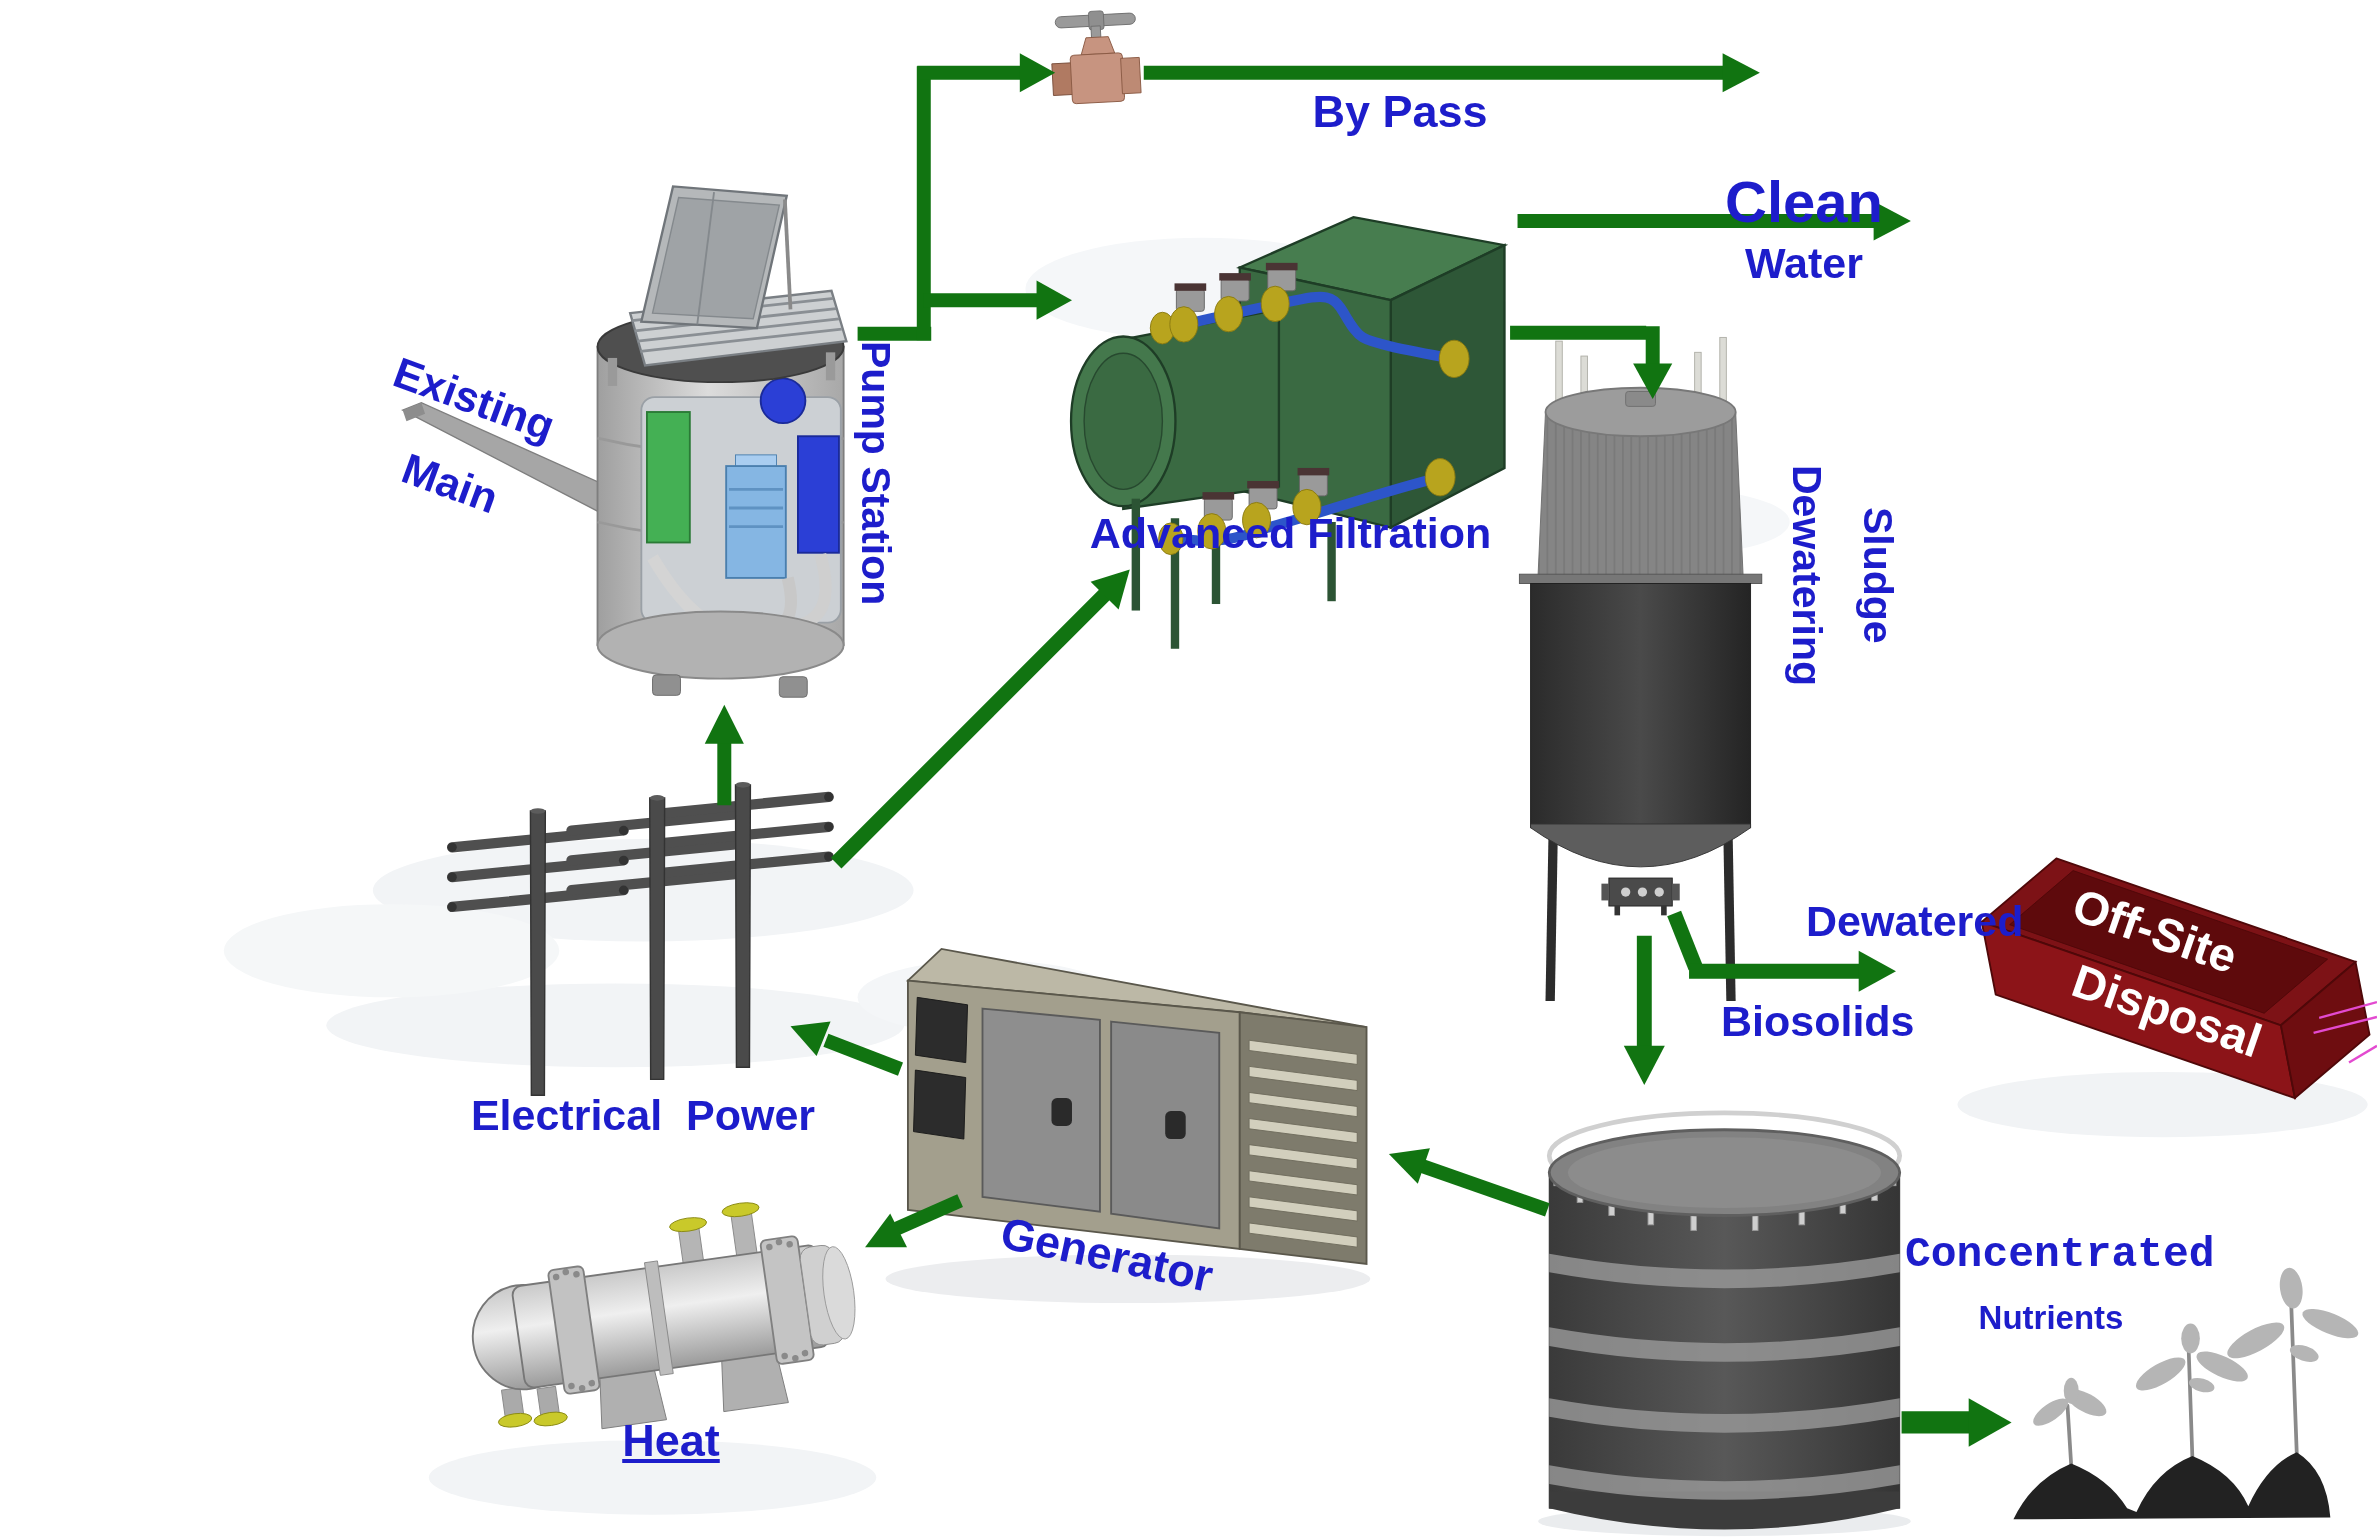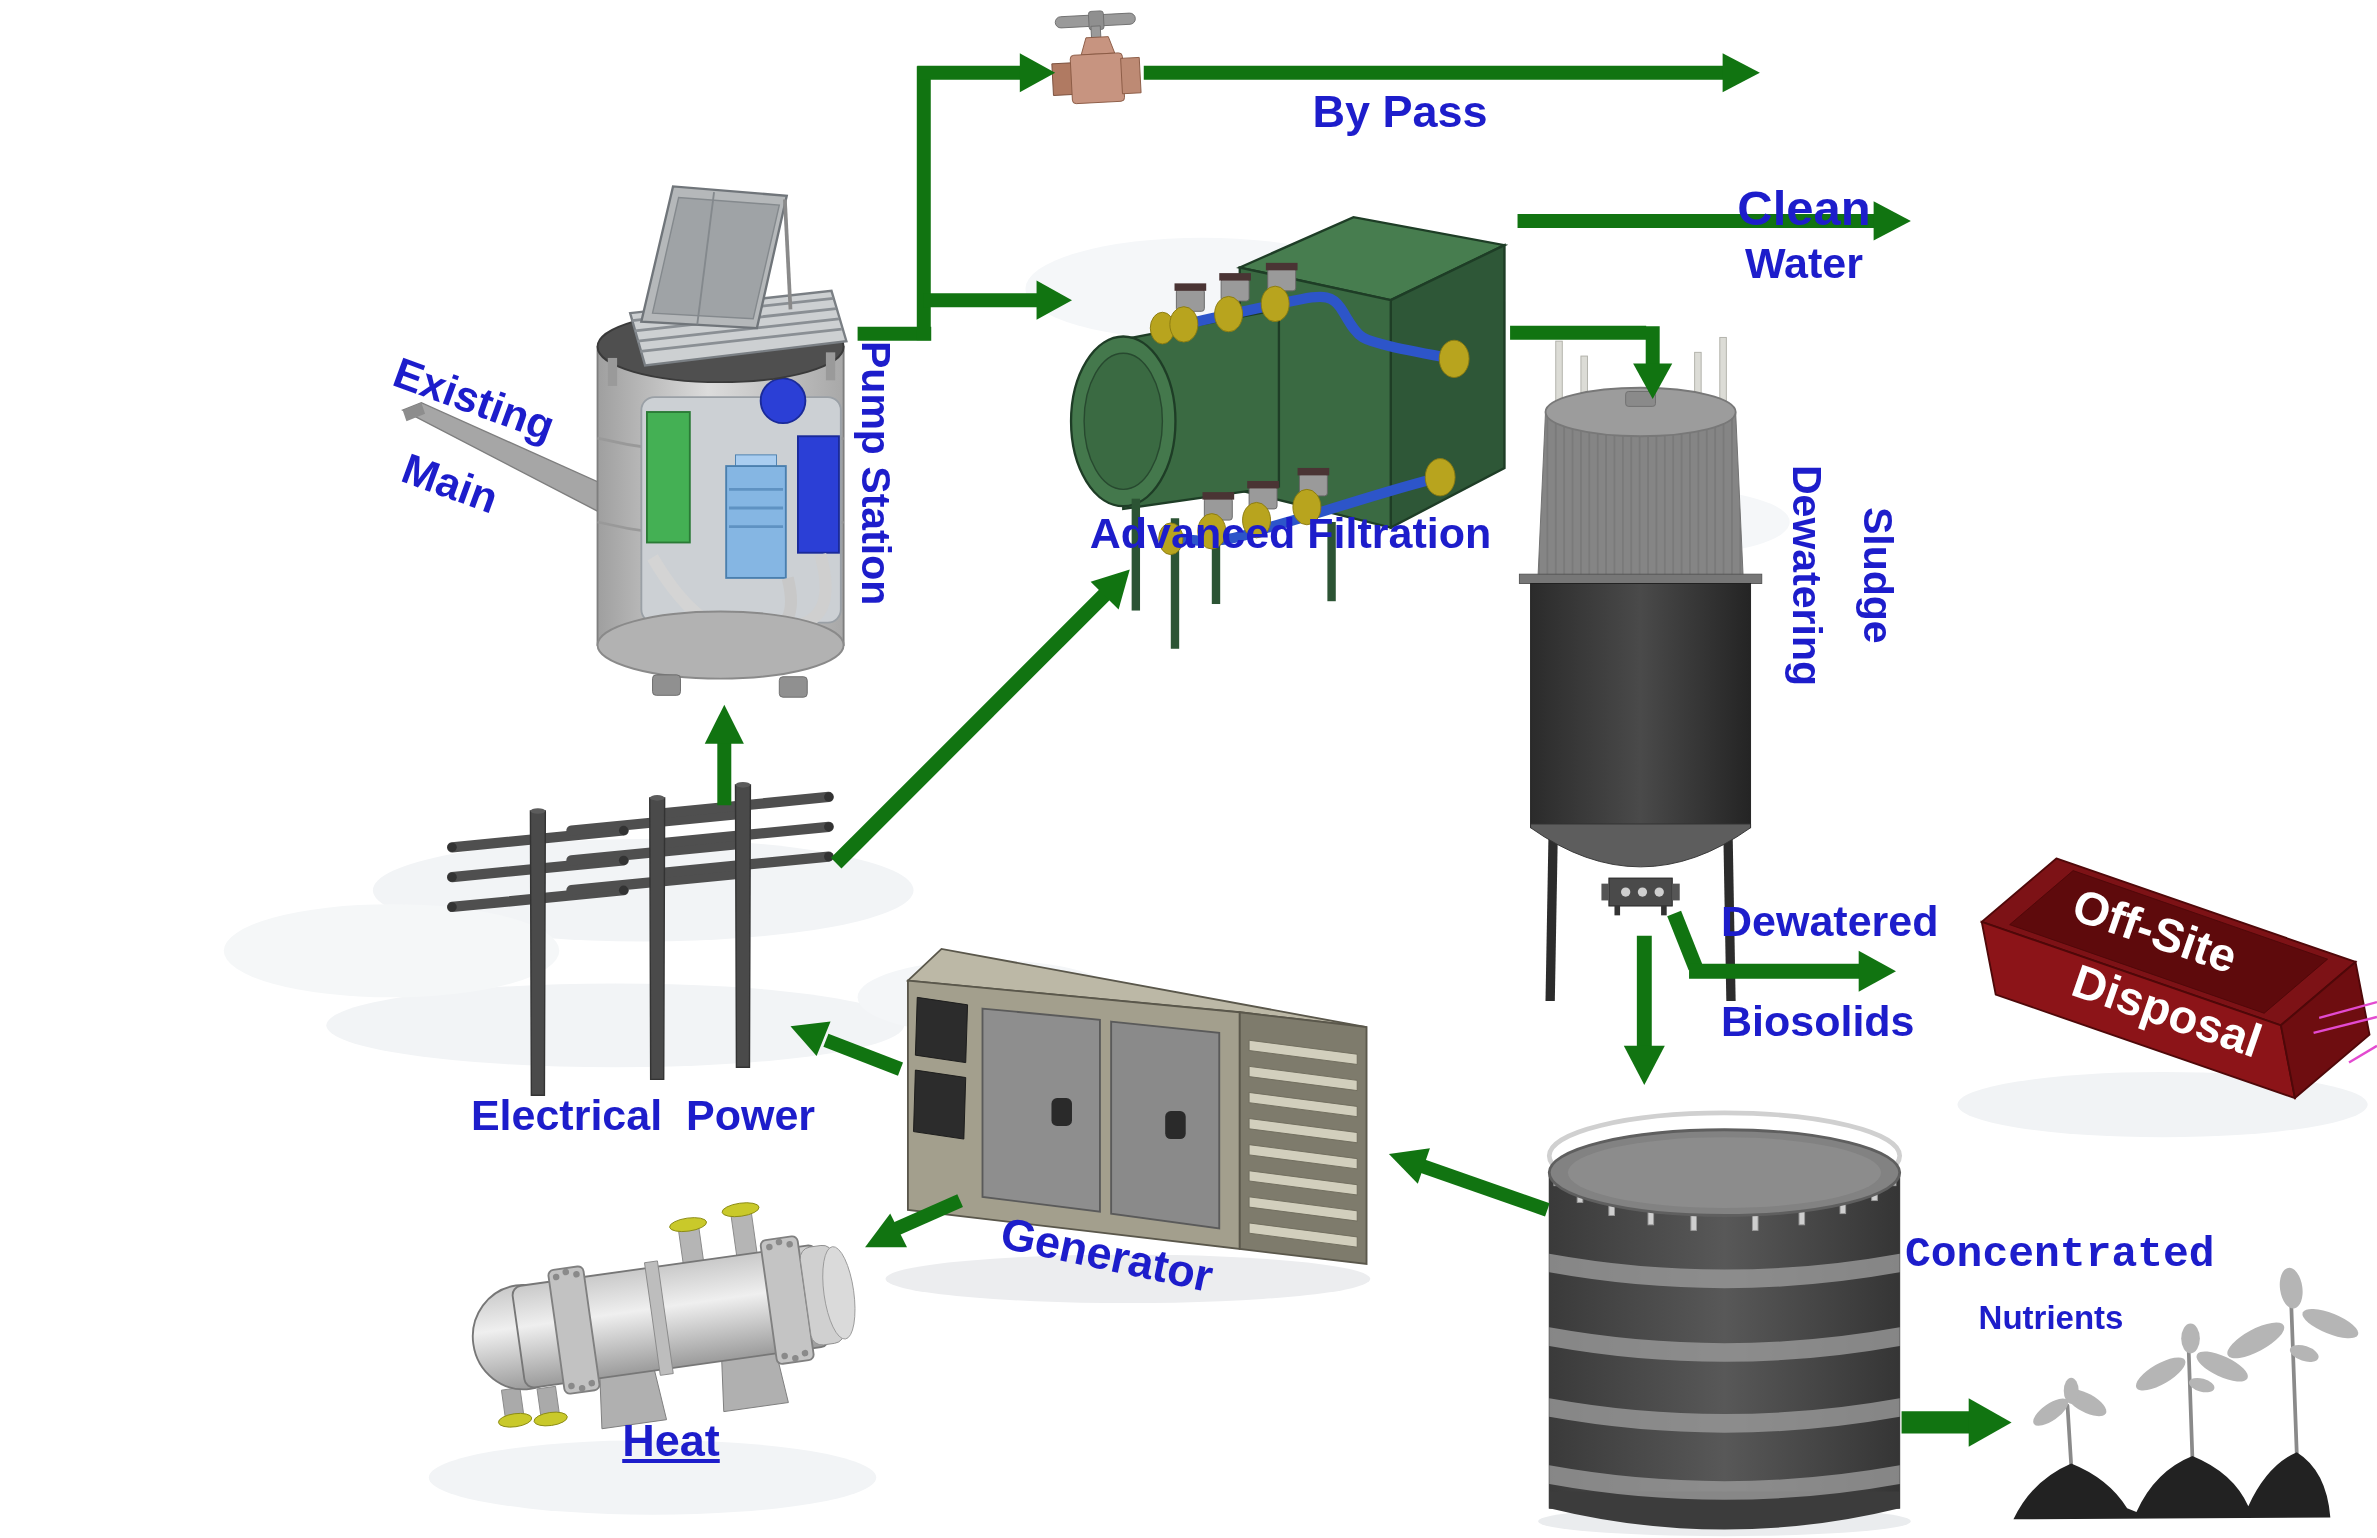--- a/index.html
+++ b/index.html
@@ -2,28 +2,28 @@
 <html style="--label-blue: #1d1dcb;font-size:15px"><head>
 <meta charset="utf-8">
 <style>
   html,body{margin:0;padding:0;background:#fff;}
   body{width:2377px;height:1538px;position:relative;overflow:hidden;
        font-family:"Liberation Sans",sans-serif;}
   #scene{position:absolute;left:0;top:0;z-index:1;}
   .lbl{position:absolute;font-family:"Liberation Sans",sans-serif;font-weight:700;
        color:var(--label-blue,#1d1dcb);text-align:center;line-height:1.05;z-index:3;}
   #lbl-bypass{left:1260px;top:88px;width:280px;font-size:45px;}
-  #lbl-clean{left:1664px;top:183px;width:280px;font-size:49px;text-align:center;}
+  #lbl-clean{left:1664px;top:172px;width:280px;font-size:58px;text-align:center;}
   #lbl-water{left:1664px;top:241px;width:280px;font-size:43px;}
   #lbl-existing{left:339px;top:377px;width:270px;font-size:43px;transform:rotate(20deg);}
   #lbl-main{left:315px;top:461px;width:270px;font-size:43px;transform:rotate(20deg);}
   #lbl-pump{left:854px;top:341px;height:317px;font-size:41px;writing-mode:vertical-rl;text-align:left;}
   #lbl-advfilt{left:1080px;top:511px;width:421px;font-size:43px;}
   #lbl-sludge{left:1766px;top:431px;width:147px;height:289px;font-size:41px;writing-mode:vertical-rl;line-height:1.72;}
-  #lbl-dewatered{left:1721px;top:899px;font-size:43px;text-align:left;}
+  #lbl-dewatered{left:1806px;top:899px;font-size:43px;text-align:left;}
   #lbl-biosolids{left:1721px;top:999px;font-size:43px;text-align:right;}
   #lbl-offsite1{left:2015px;top:906px;width:280px;font-size:47px;color:#fff;transform:rotate(19deg);z-index:4;}
   #lbl-offsite2{left:2027px;top:986px;width:280px;font-size:47px;color:#fff;transform:rotate(19deg);z-index:4;}
   #lbl-elec{left:410px;top:1093px;width:466px;font-size:43px;white-space:pre;}
   #lbl-generator{left:967px;top:1231px;width:280px;font-size:45px;transform:rotate(12deg);}
   #lbl-heat{left:531px;top:1417px;width:280px;font-size:45px;text-decoration:underline;}
   #lbl-conc{left:1905px;top:1232px;width:298px;font-size:43px;font-family:Liberation Mono, monospace;}
   #lbl-nutr{left:1902px;top:1301px;width:298px;font-size:33px;}
 </style>
 </head>

